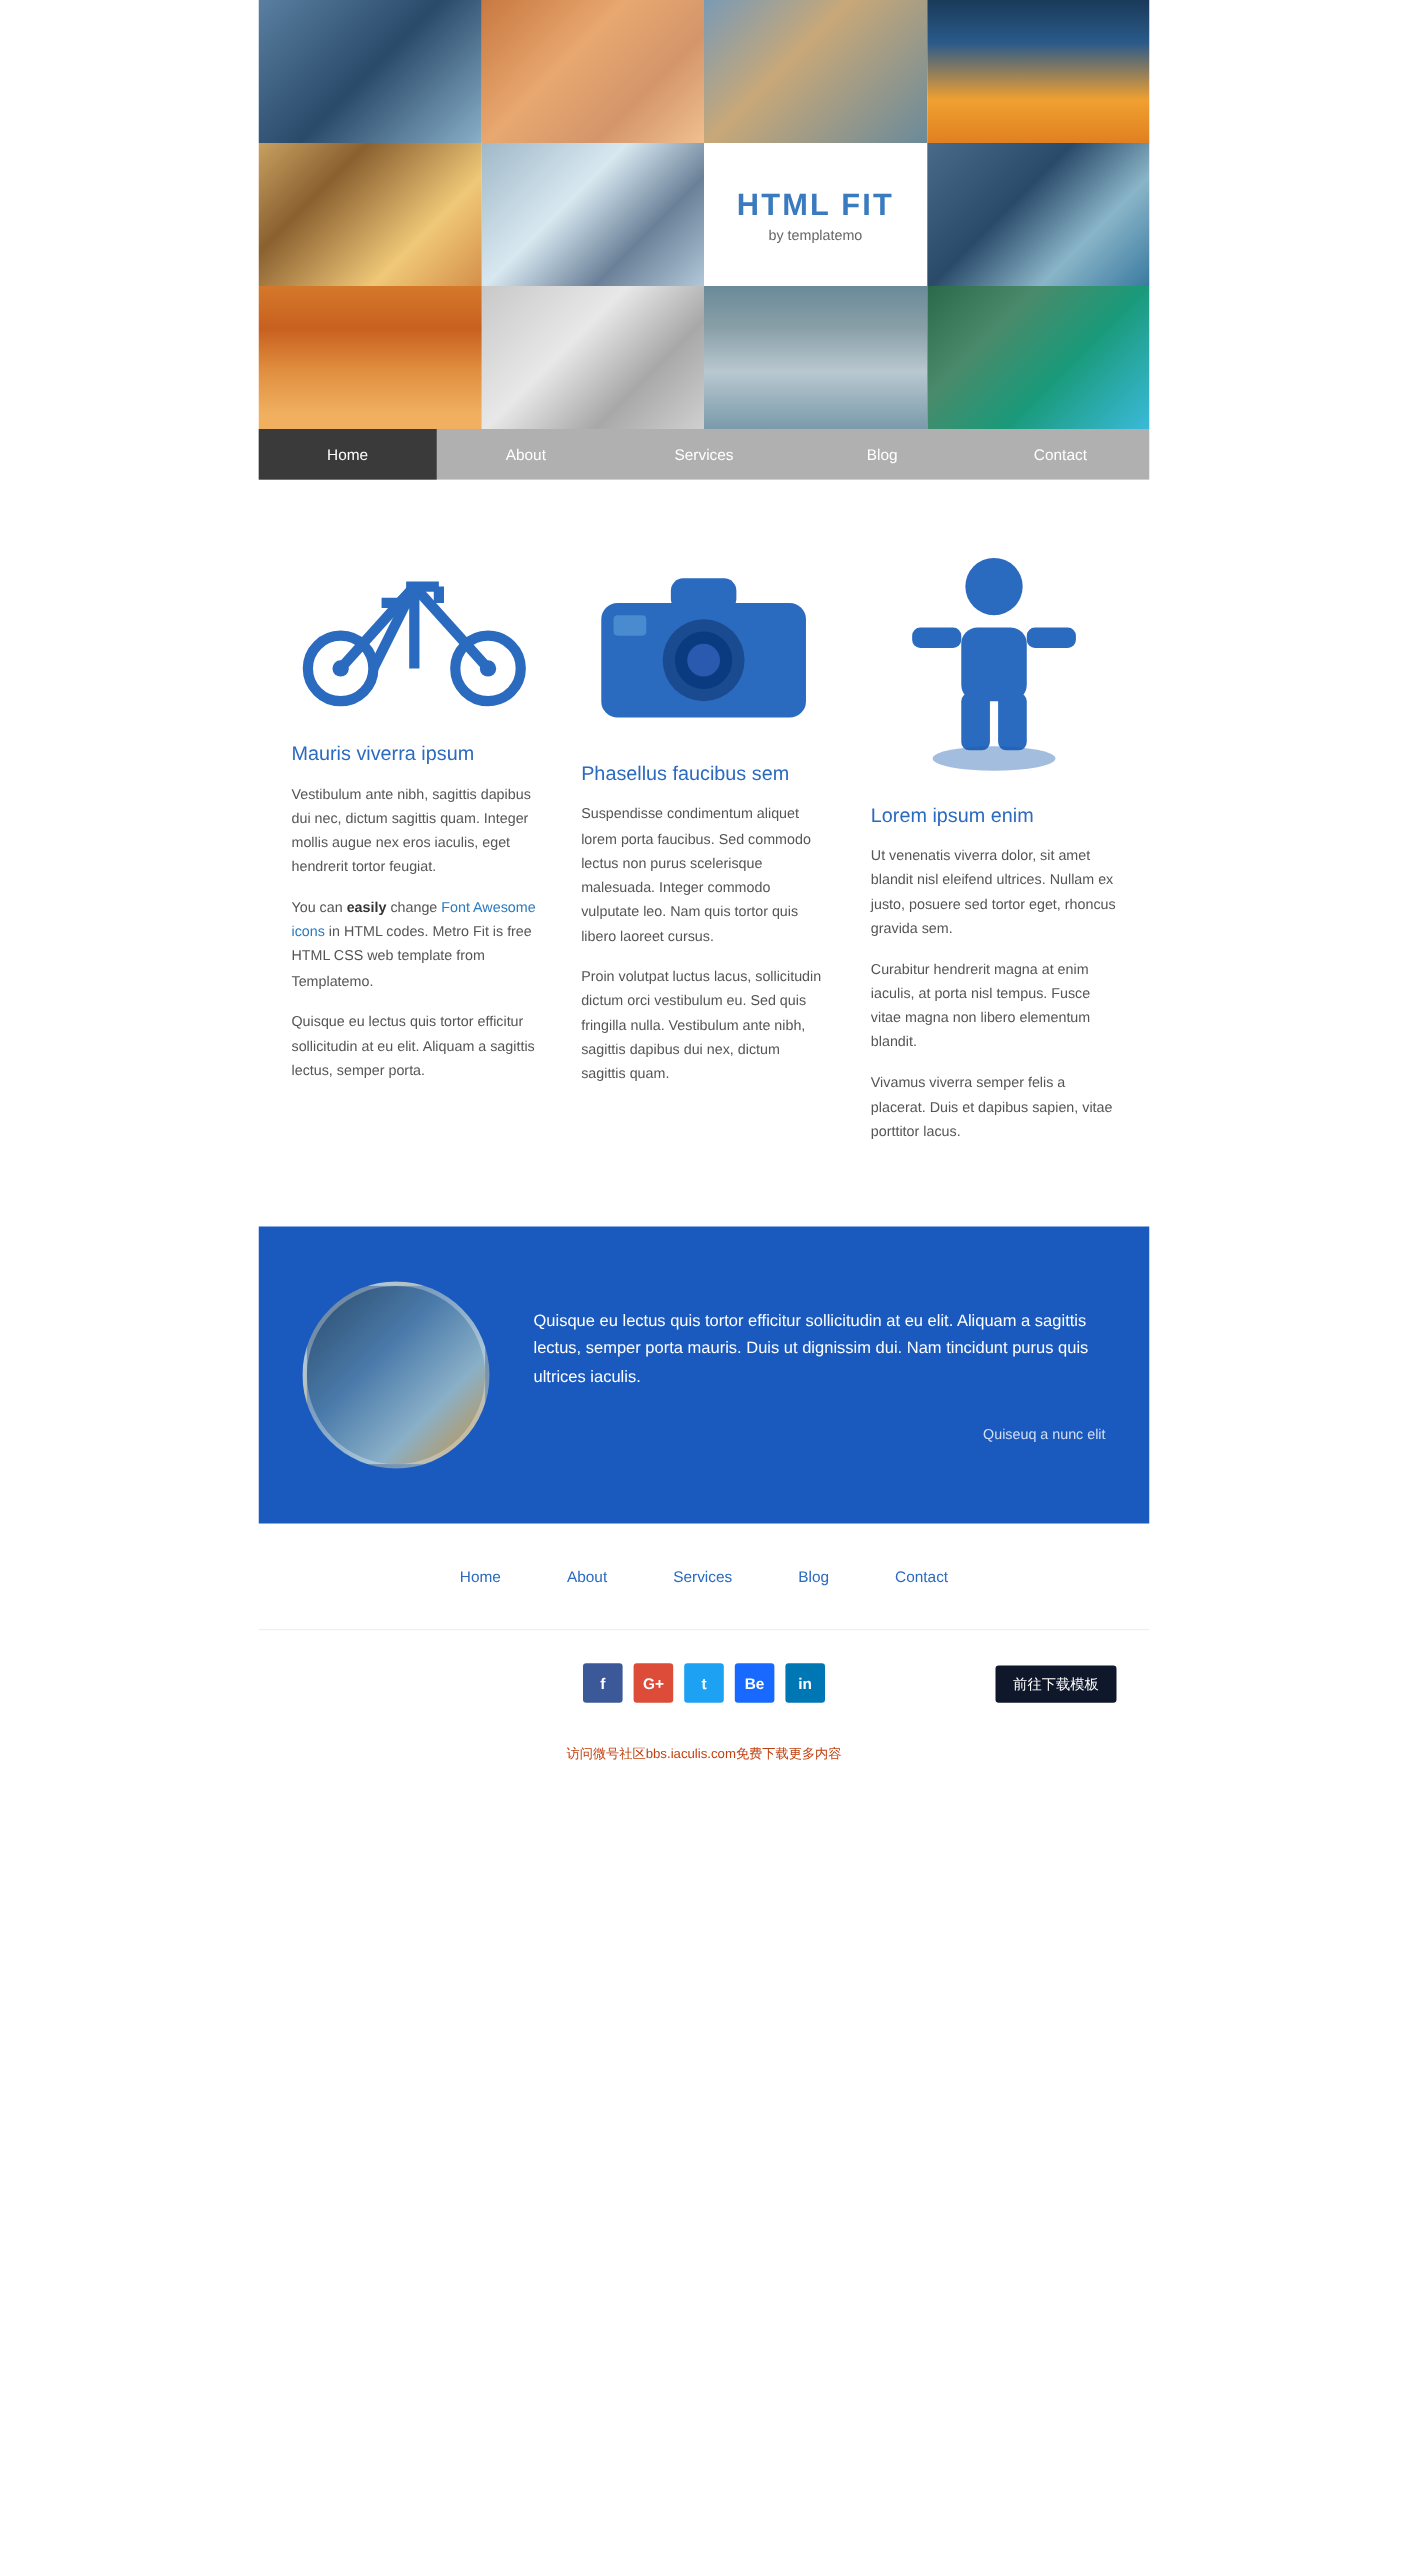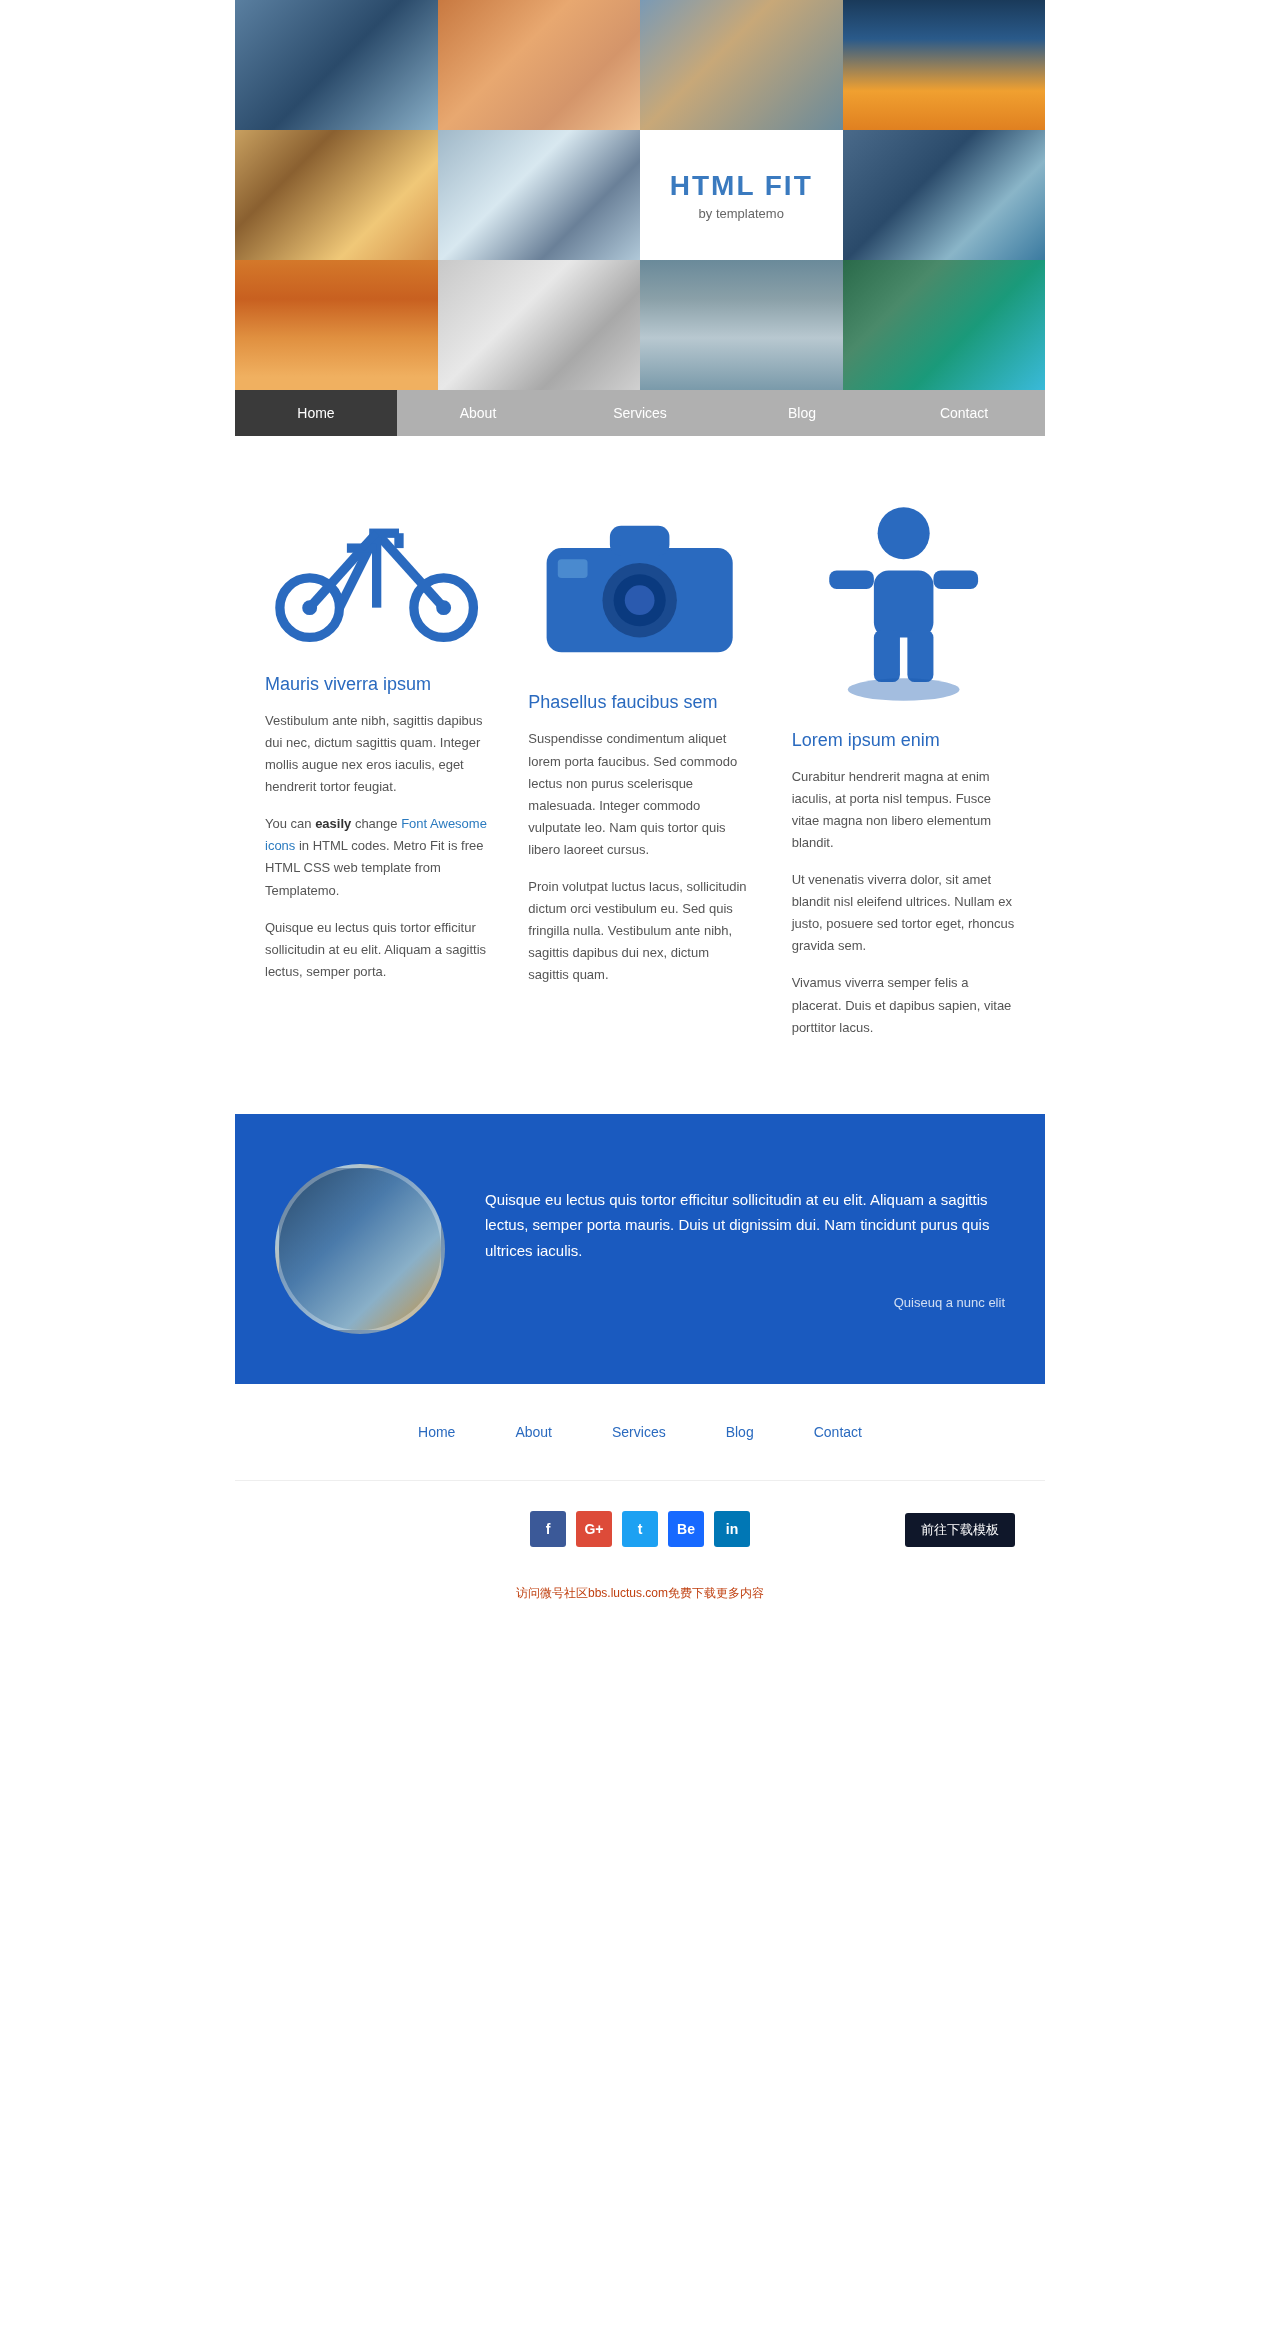--- a/index.html
+++ b/index.html
@@ -296,22 +296,22 @@
         <rect x="10" y="20" width="12" height="5" rx="2" fill="#2a6abf"></rect>
         <rect x="38" y="20" width="12" height="5" rx="2" fill="#2a6abf"></rect>
 
         <rect x="22" y="36" width="7" height="14" rx="2" fill="#2a6abf"></rect>
         <rect x="31" y="36" width="7" height="14" rx="2" fill="#2a6abf"></rect>
 
         <ellipse cx="30" cy="52" rx="15" ry="3" fill="#1a5aaf" opacity="0.4"></ellipse>
       </svg>
     </div>
     <div class="feature-title">Lorem ipsum enim</div>
+    <div class="feature-text">Ut venenatis viverra dolor, sit amet blandit nisl eleifend ultrices. Nullam ex justo, posuere sed tortor eget, rhoncus gravida sem.</div>
     <div class="feature-text">Curabitur hendrerit magna at enim iaculis, at porta nisl tempus. Fusce vitae magna non libero elementum blandit.</div>
-    <div class="feature-text">Ut venenatis viverra dolor, sit amet blandit nisl eleifend ultrices. Nullam ex justo, posuere sed tortor eget, rhoncus gravida sem.</div>
     <div class="feature-text">Vivamus viverra semper felis a placerat. Duis et dapibus sapien, vitae porttitor lacus.</div>
   </div>
 </div>
 
 <div class="blue-banner">
   <div class="circle-photo"></div>
   <div style="flex:1;">
     <div class="banner-text">Quisque eu lectus quis tortor efficitur sollicitudin at eu elit. Aliquam a sagittis lectus, semper porta mauris. Duis ut dignissim dui. Nam tincidunt purus quis ultrices iaculis.</div>
     <div class="banner-credit">Quiseuq a nunc elit</div>
   </div>
@@ -328,14 +328,14 @@
 <div class="social-bar">
   <a class="social-btn social-fb" href="#">f</a>
   <a class="social-btn social-gp" href="#">G+</a>
   <a class="social-btn social-tw" href="#">t</a>
   <a class="social-btn social-be" href="#">Be</a>
   <a class="social-btn social-li" href="#">in</a>
   <button class="download-btn">前往下载模板</button>
 </div>
 
 <div class="footer-watermark">
-  <span>访问微号社区bbs.luctus.com免费下载更多内容</span>
+  <span>访问微号社区bbs.iaculis.com免费下载更多内容</span>
 </div>
 
 </body></html>

